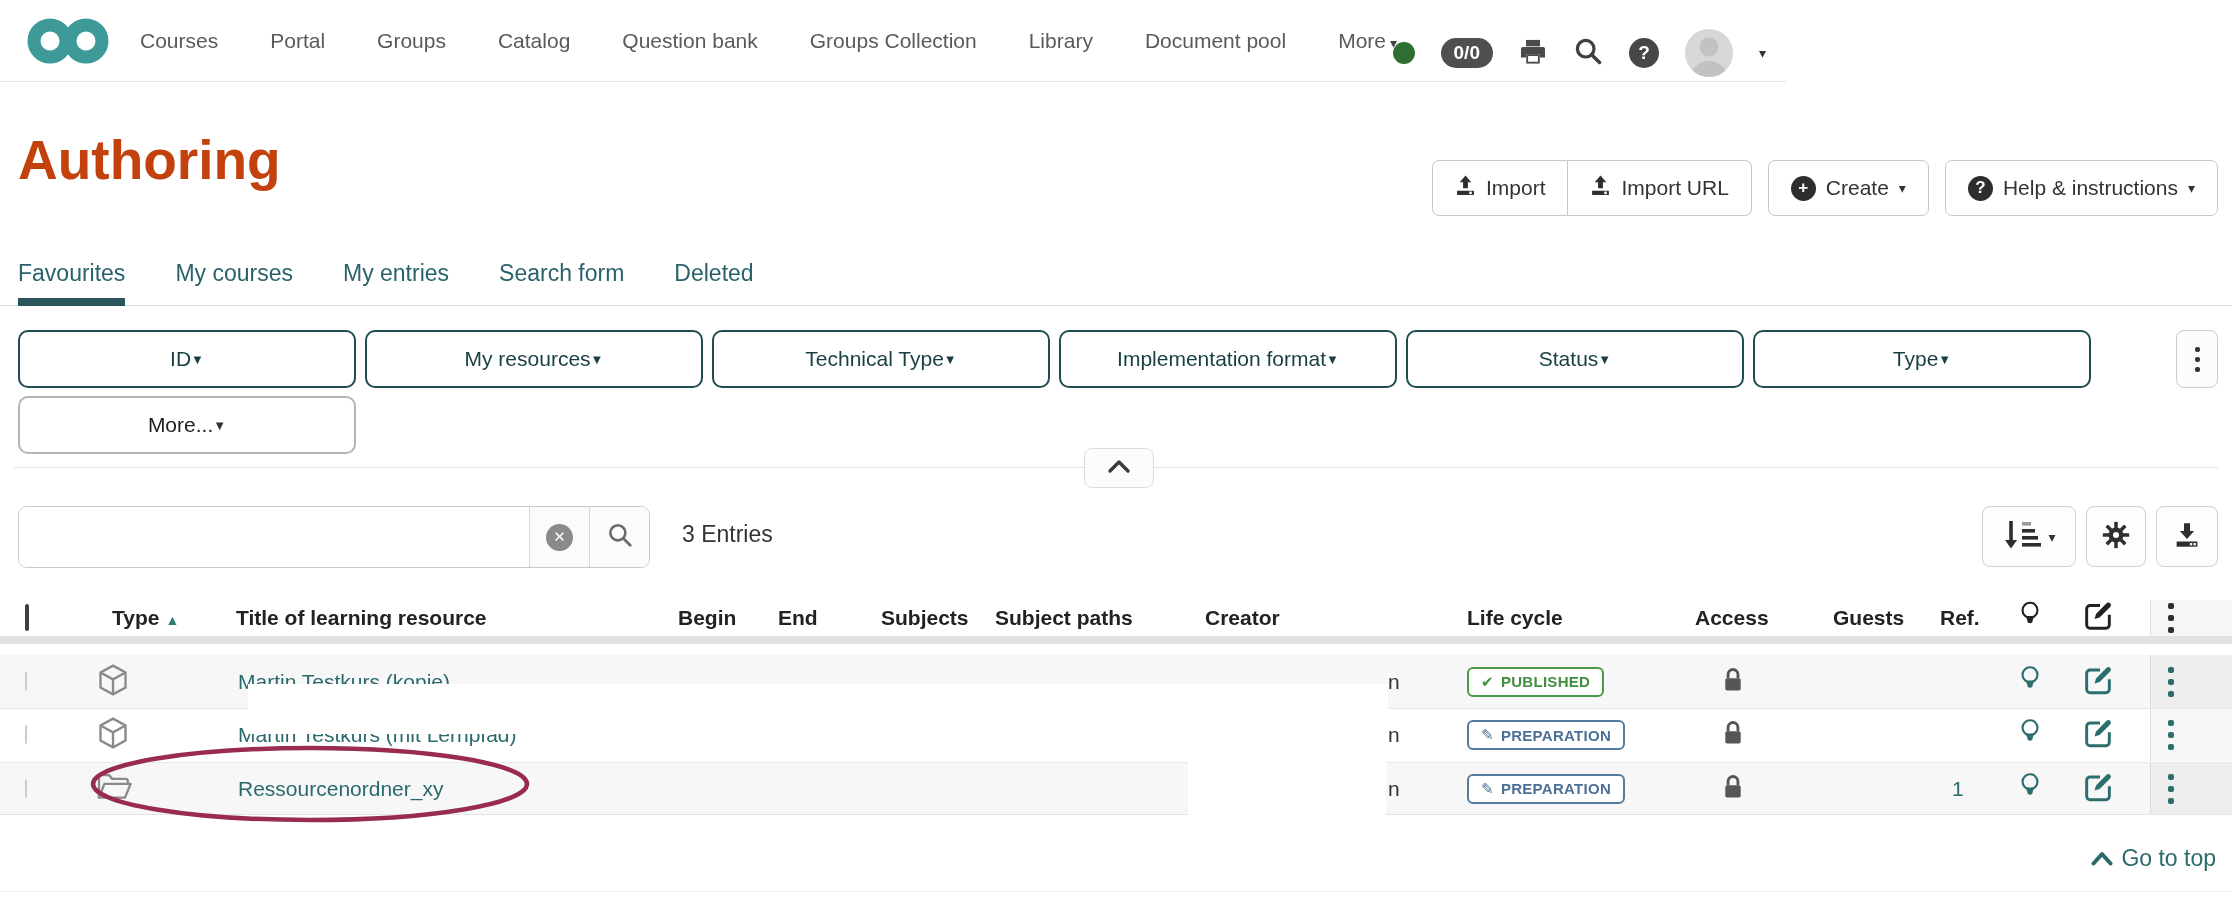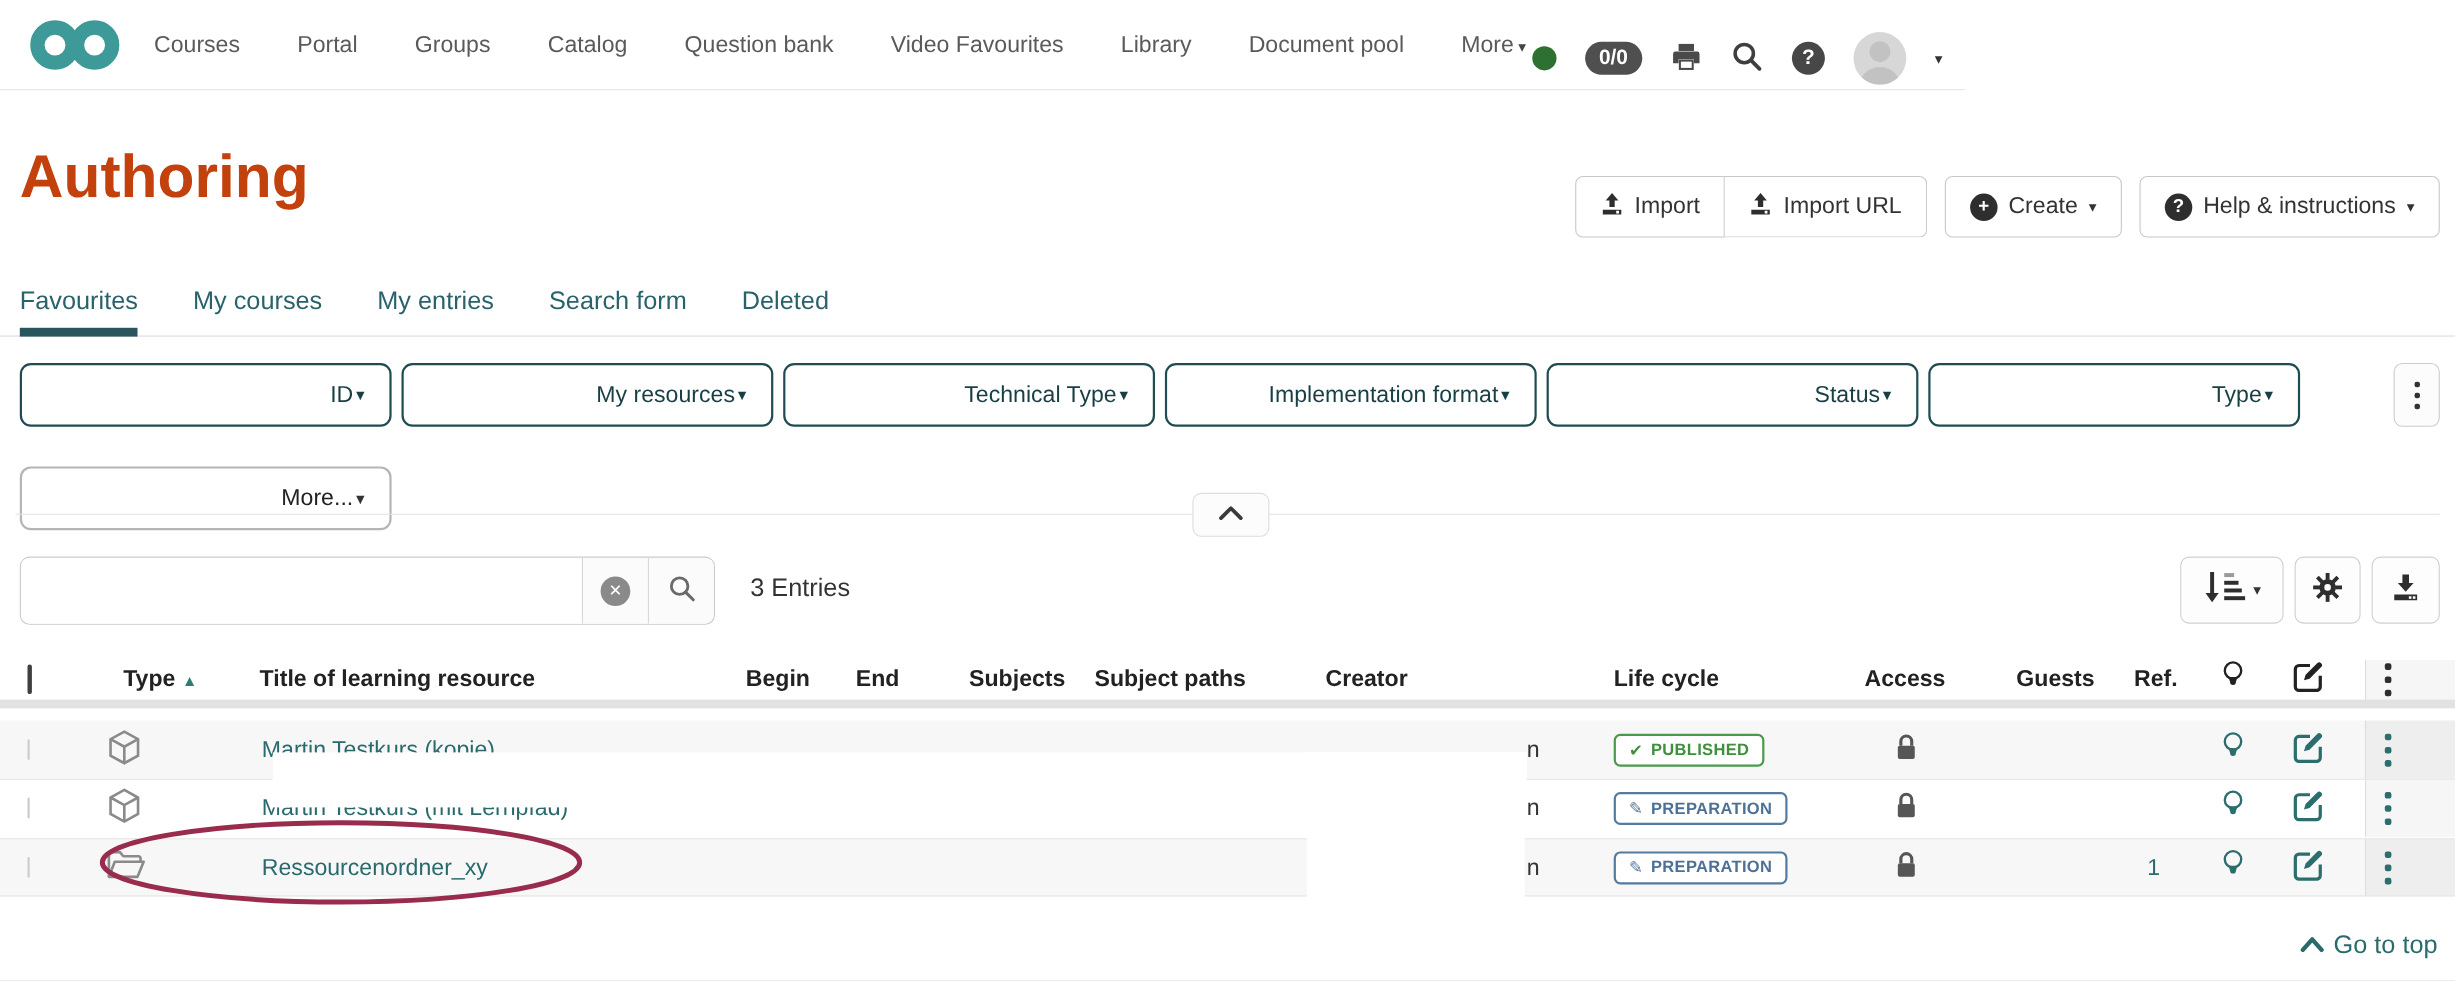--- a/index.html
+++ b/index.html
@@ -35,24 +35,24 @@
 
   
   #tabs { position:absolute; left:0; right:0; top:260px; padding-left:18px;
     display:flex; gap:50px; border-bottom:1px solid #ddd; }
   .tab { font-size:23px; color:#29626a; padding-bottom:18px; cursor:pointer; position:relative; }
   .tab.active::after { content:""; position:absolute; left:0; right:0; bottom:-1px; height:8px; background:#29555c; }
 
   
   .filter-row { position:absolute; left:18px; display:flex; gap:9px; }
   .filter { width:338px; height:58px; border:2px solid #1f4c50; border-radius:10px; background:#fff;
-    display:flex; align-items:center; justify-content:flex-end; padding:0 20px;
+    display:flex; align-items:center; justify-content:center; padding:0 20px;
     font-size:21px; color:#173f44; cursor:pointer; }
   .filter .caret { color:#173f44; font-size:13px; }
-  .filter.gray { border-color:#b5b5b5; color:#222;margin-top:28px; }
+  .filter.gray { border-color:#b5b5b5; color:#222; }
   .filter.gray .caret { color:#333; }
   .kebab-btn { position:absolute; right:14px; top:330px; width:42px; height:58px;
     border:1px solid #ccc; border-radius:8px; background:#fcfcfc;
     display:flex; flex-direction:column; align-items:center; justify-content:center; gap:5px; cursor:pointer; }
   .dot { width:5px; height:5px; border-radius:2px; background:#333; }
 
   .divider { position:absolute; left:14px; right:14px; top:467px; height:1px; background:#e4e4e4; }
   .collapse-btn { position:absolute; left:1084px; top:448px; width:70px; height:40px;
     background:#fcfcfc; border:1px solid #ddd; border-radius:8px;
     display:flex; align-items:center; justify-content:center; cursor:pointer; }
@@ -118,21 +118,21 @@
         <circle cx="64" cy="30" r="16" fill="none" stroke="#3d9a99" stroke-width="13"></circle>
       </svg>
     </span>
   </div>
   <div class="nav-items">
     <span class="nav-item">Courses</span>
     <span class="nav-item">Portal</span>
     <span class="nav-item">Groups</span>
     <span class="nav-item">Catalog</span>
     <span class="nav-item">Question bank</span>
-    <span class="nav-item">Video Favourites</span>
+    <span class="nav-item">Groups Collection</span>
     <span class="nav-item">Library</span>
     <span class="nav-item">Document pool</span>
     <span class="nav-item">
       <span>More</span><span class="nav-caret">▾</span>
     </span>
   </div>
   <div class="nav-right">
     <span class="status-dot"></span>
     <span class="pill">0/0</span>
     <span>

